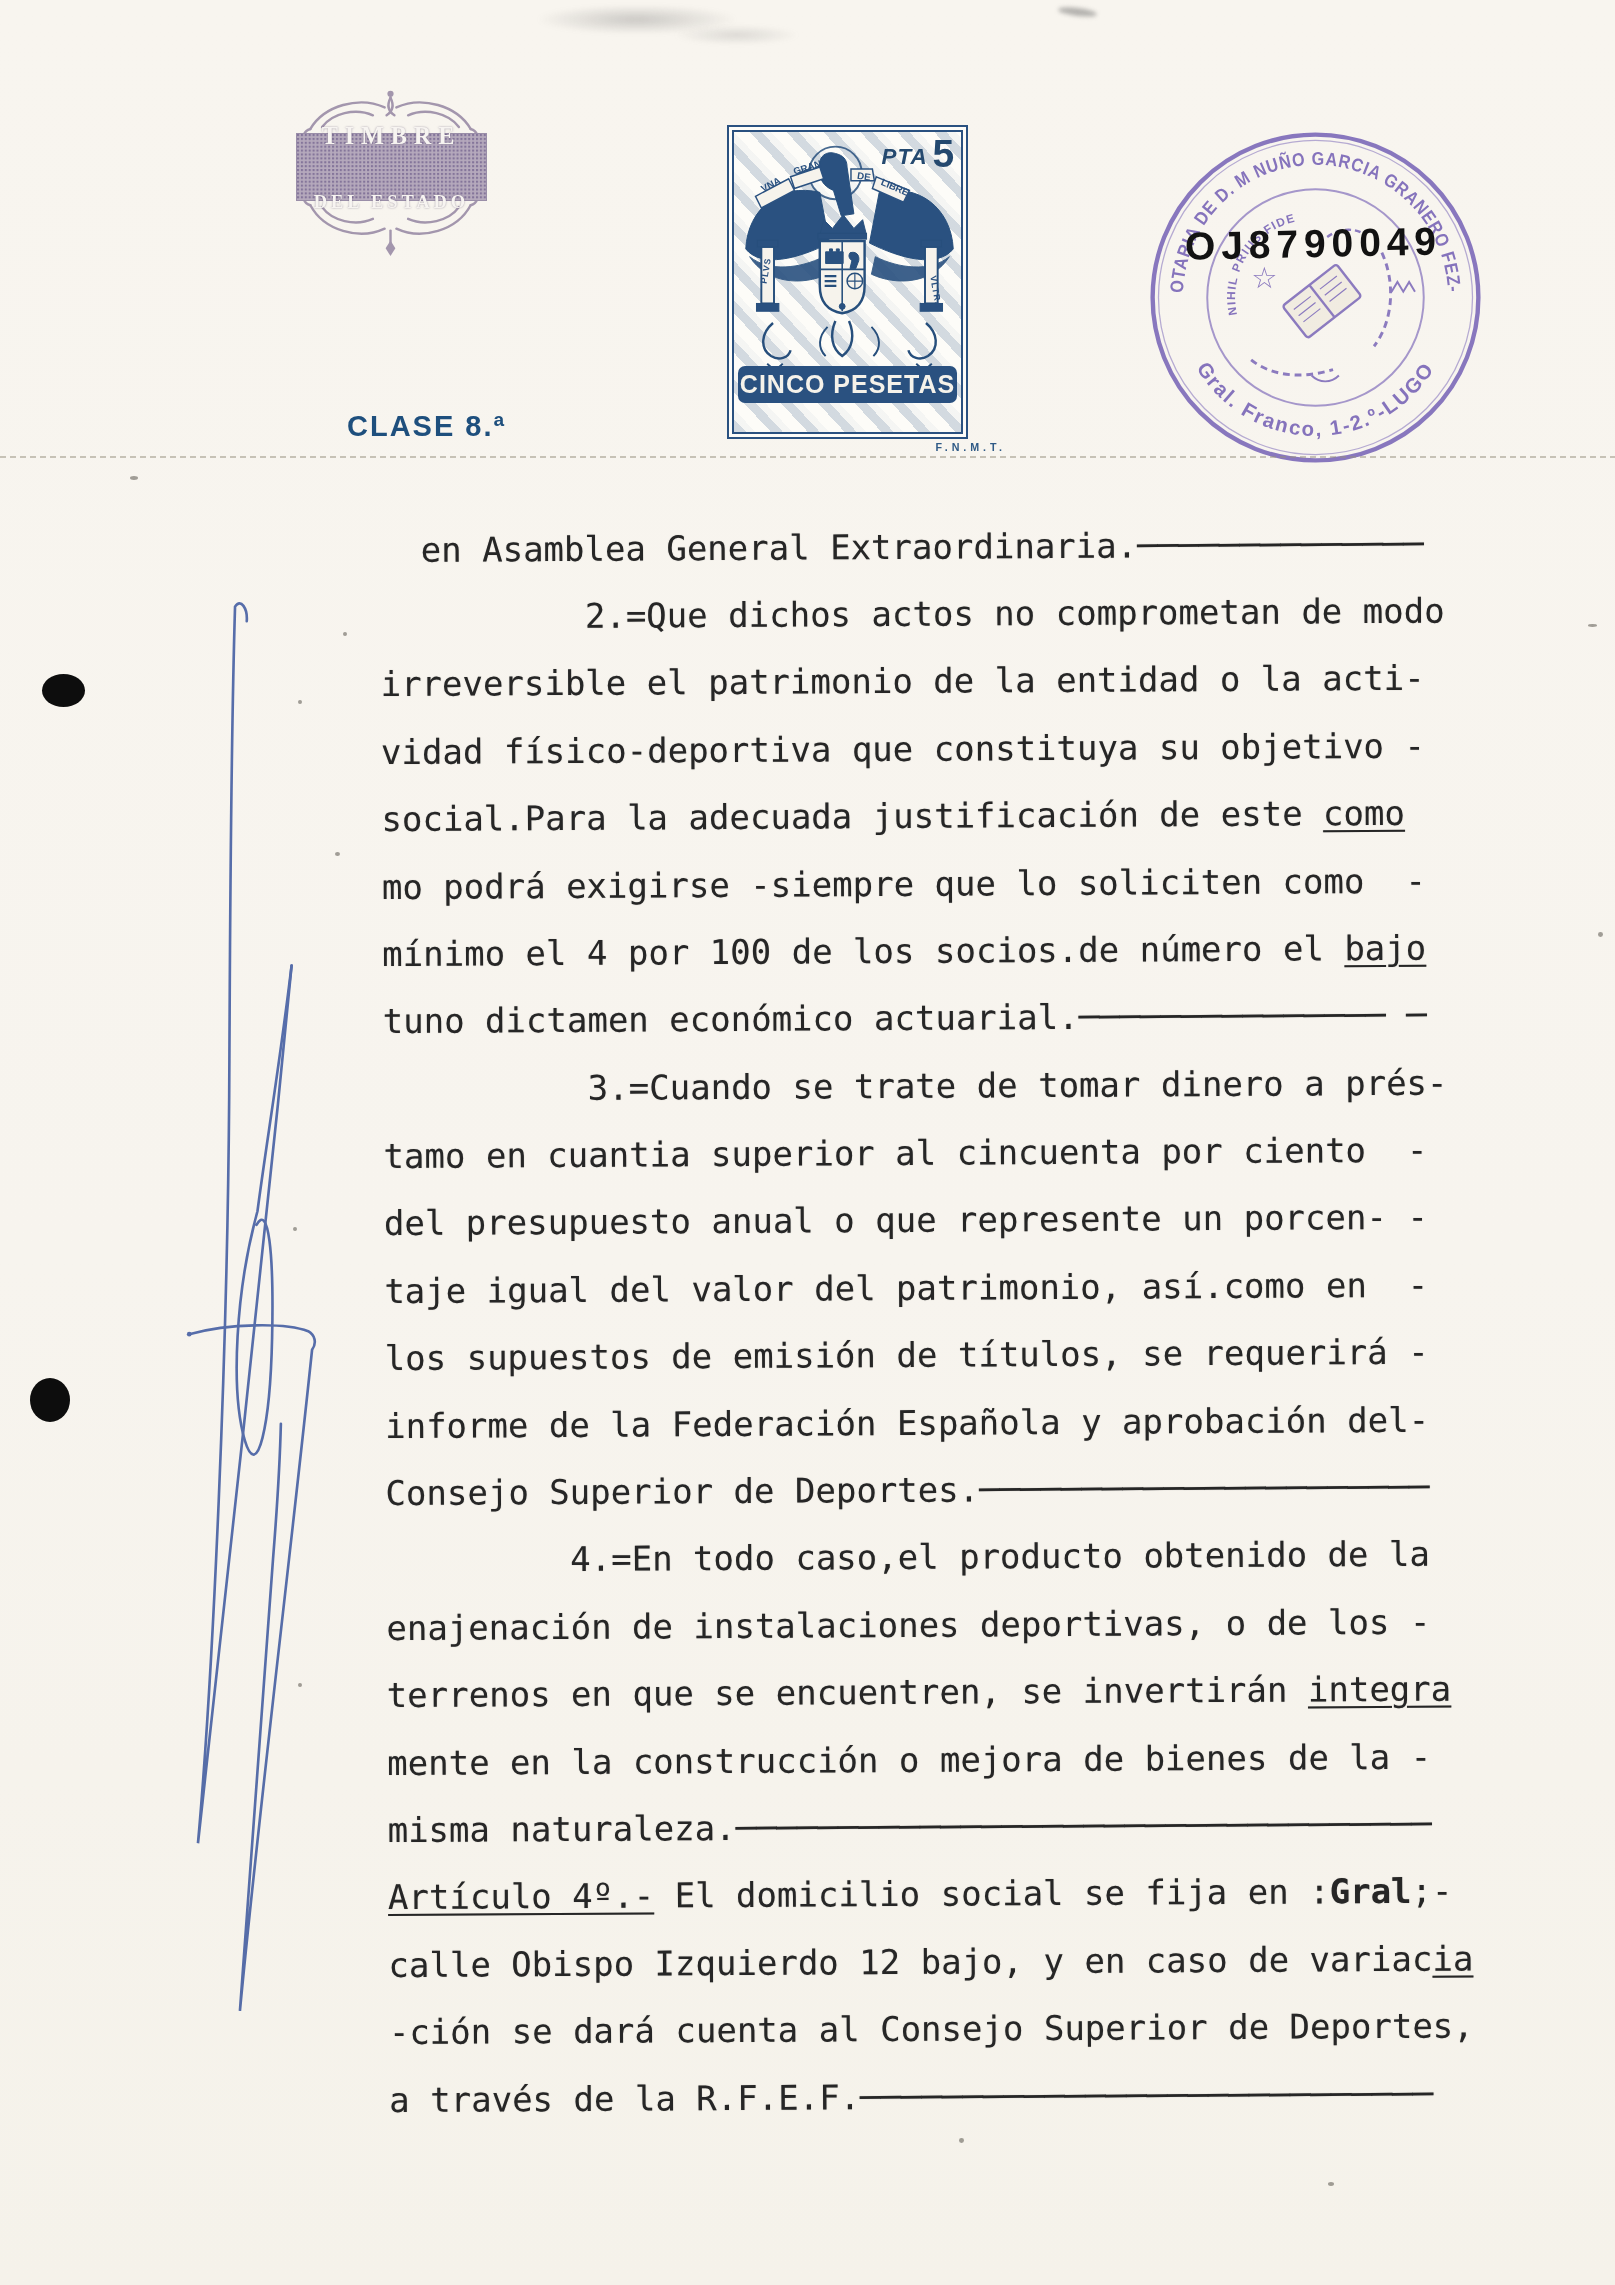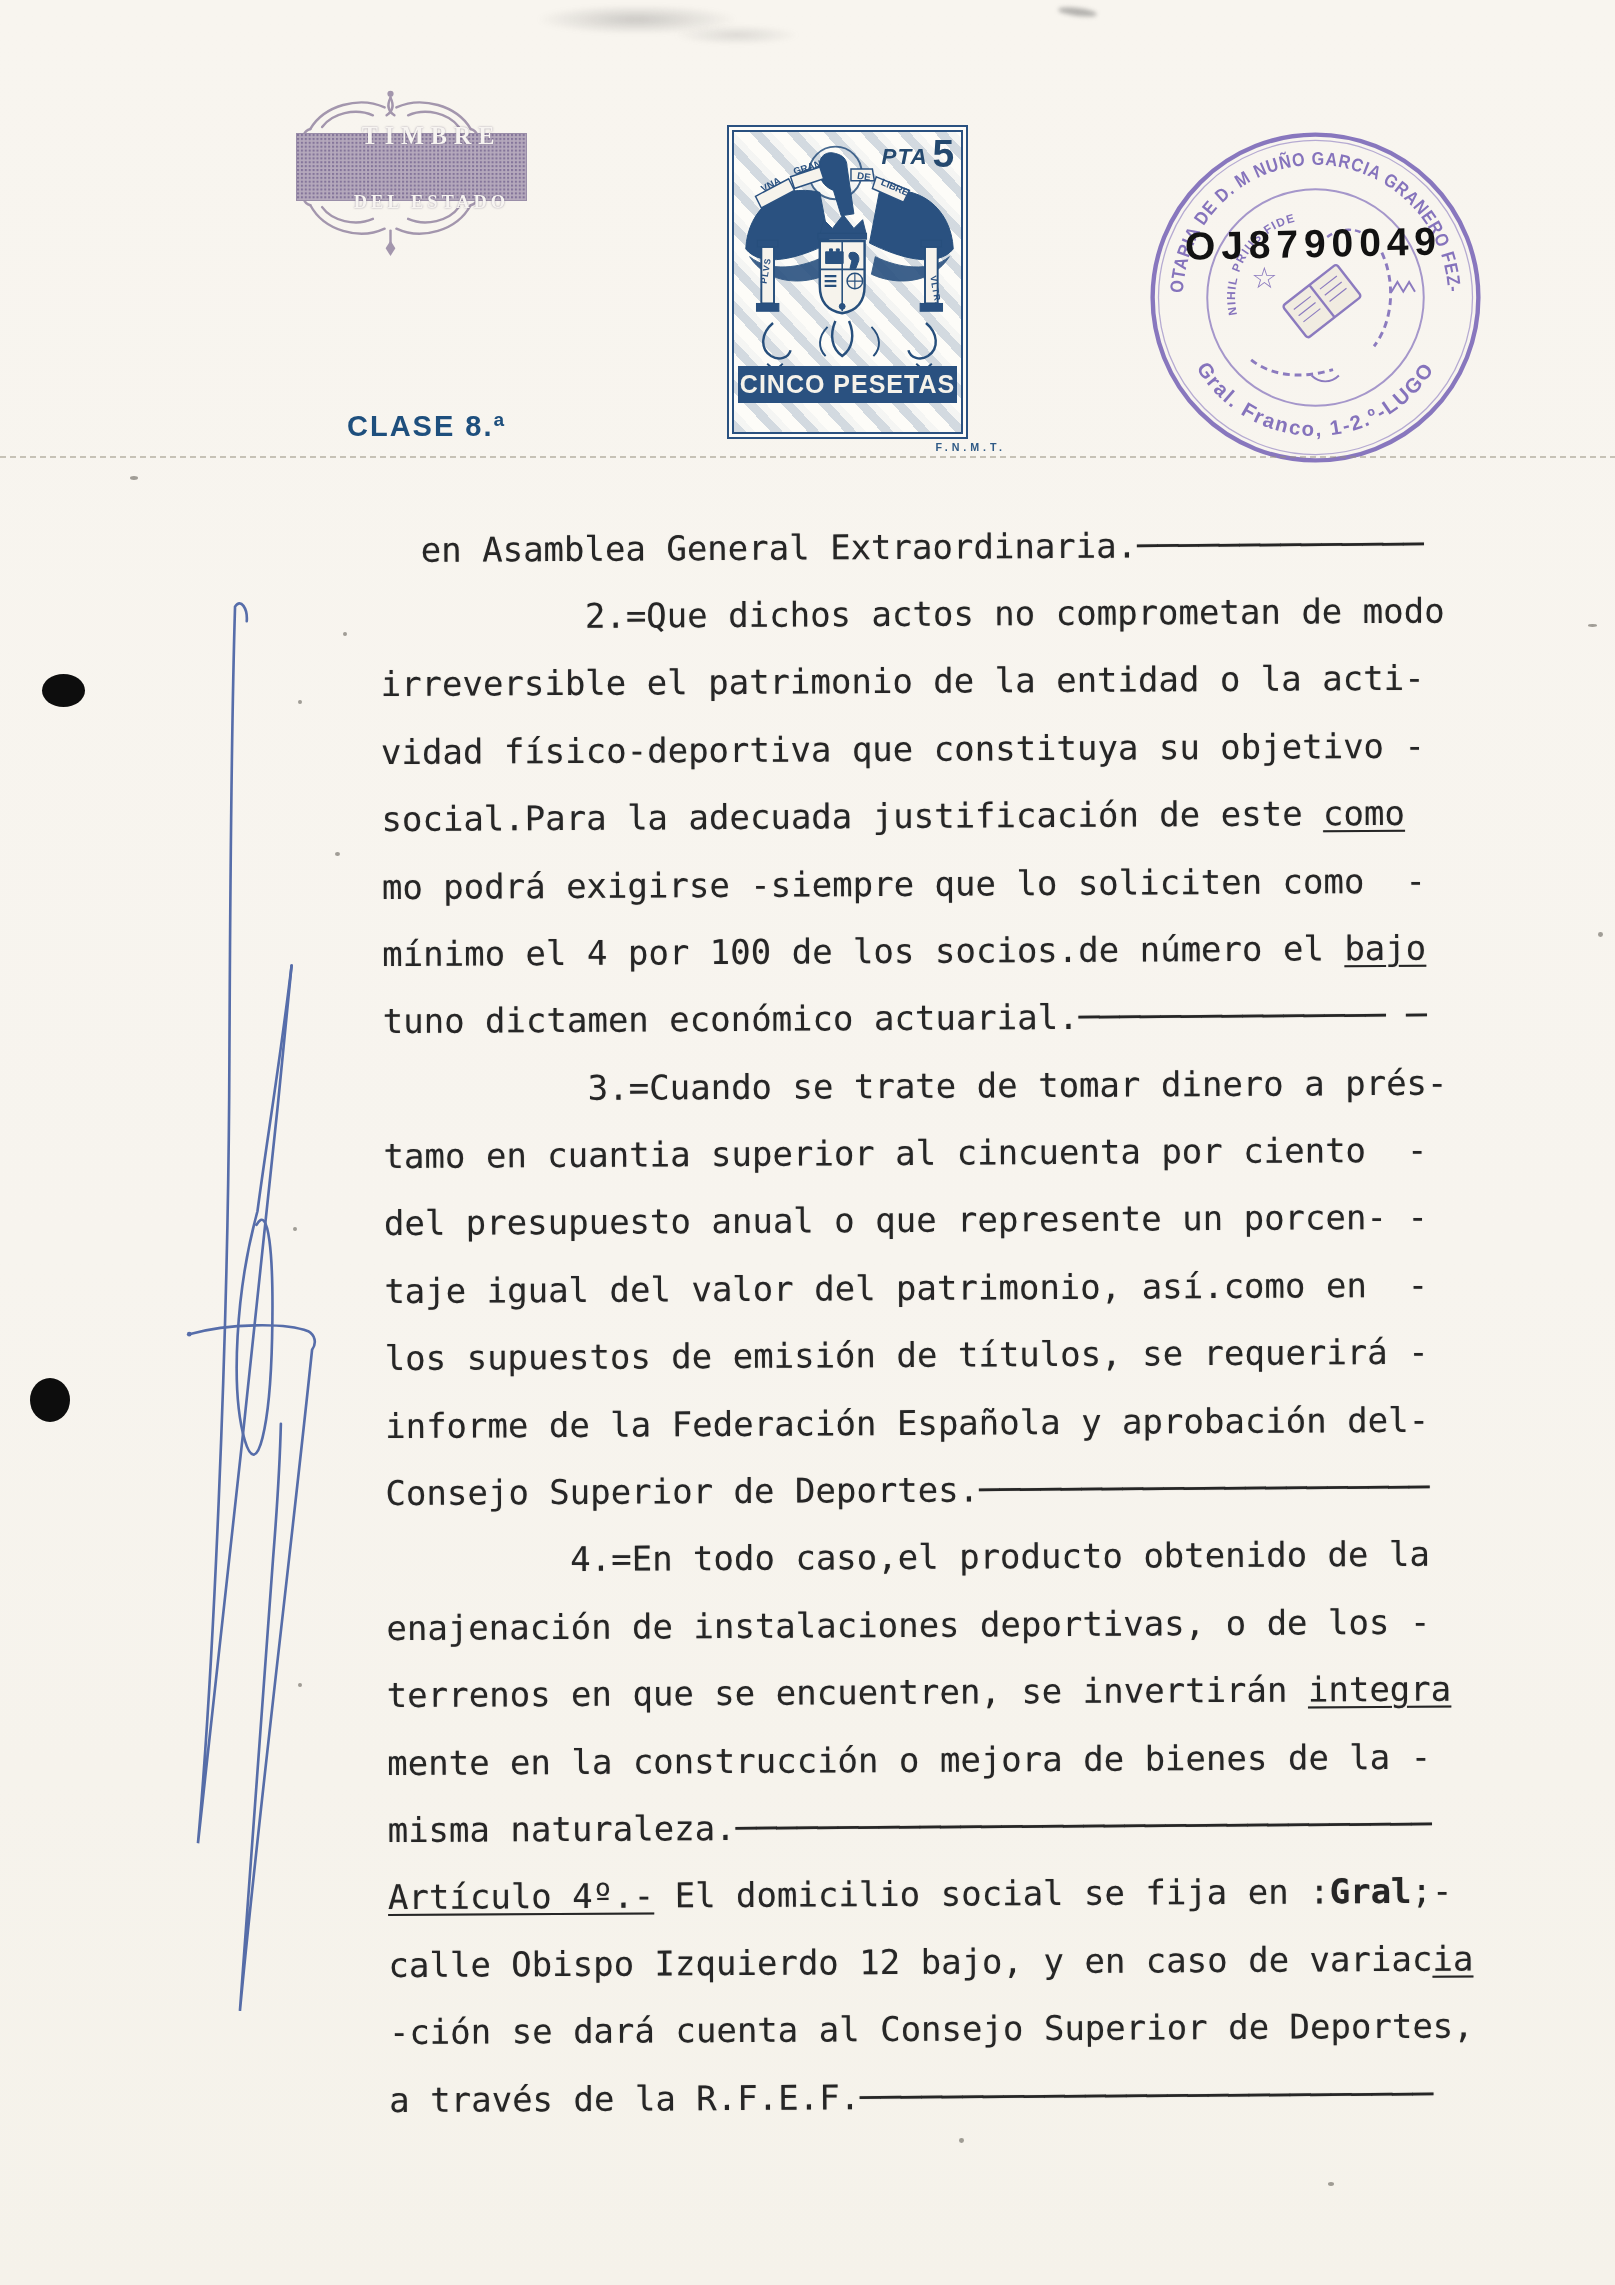--- a/index.html
+++ b/index.html
@@ -16,38 +16,38 @@
   
   .hole{position:absolute;background:#0d0d0d;border-radius:50%;}
   .h1{left:42px;top:674px;width:43px;height:33px;}
   .h2{left:30px;top:1378px;width:40px;height:44px;}
   
   .timbre-orn{position:absolute;left:283px;top:84px;}
   .timbre-box{position:absolute;left:296px;top:133px;width:189px;height:66px;
       background-color:#b5a9bc;
       background-image:radial-gradient(circle at 1px 1px,#84759a 1.1px,transparent 1.6px);
       background-size:3.9px 3.9px;border:1px solid #9a8ea8;
-      display:flex;flex-direction:column;align-items:center;justify-content:center;gap:10px;padding-left:40px;}
+      display:flex;flex-direction:column;align-items:center;justify-content:center;gap:10px;}
   .timbre-t1{font:bold 24.4px "Liberation Serif",serif;color:#f7f4f1;letter-spacing:6.8px;text-shadow:0 0 2px rgba(80,70,100,.55);}
   .timbre-t2{font:bold 18.5px "Liberation Serif",serif;color:#f7f4f1;letter-spacing:3.9px;text-shadow:0 0 2px rgba(80,70,100,.55);margin-top:32px;}
   
   .clase{position:absolute;left:347px;top:410px;font:bold 29px "Liberation Sans",sans-serif;
          color:#1e4f7d;letter-spacing:2px;}
   
   .tax-stamp{position:absolute;left:727px;top:125px;width:241px;height:314px;
       border:2px solid #2a5180;background:#fdfcf8;padding:2.9px;box-sizing:border-box;}
   .tax-inner{position:relative;width:100%;height:100%;border:2px solid #2a5180;box-sizing:border-box;
       background:repeating-linear-gradient(47deg,rgba(42,81,128,.20) 0 8.8px,rgba(42,81,128,.04) 8.8px 15.6px,transparent 15.6px 27px);}
   .pta{position:absolute;top:3.9px;right:6.8px;display:flex;align-items:flex-end;gap:4.9px;
       color:#24496f;font-family:"Liberation Sans",sans-serif;font-weight:bold;}
   .pta .w{font-size:22.4px;line-height:29px;letter-spacing:1px;font-style:italic;}
   .pta .v{font-size:39px;line-height:35px;}
   .band{position:absolute;left:3.9px;right:3.9px;bottom:29px;height:37px;background:#2a5180;
       display:flex;align-items:center;justify-content:center;color:#f5f2ea;
-      font:bold 25px "Liberation Sans",sans-serif;letter-spacing:1px;}
+      font:bold 25px "Liberation Sans",sans-serif;letter-spacing:1px;border-radius:7px;}
   .fnmt{position:absolute;left:765px;top:441px;width:241px;text-align:right;
       font:bold 10.7px "Liberation Sans",sans-serif;letter-spacing:3.9px;color:#2f5a86;}
   
   .notary{position:absolute;left:1136px;top:120px;mix-blend-mode:multiply;}
   .serial{position:absolute;left:1185px;top:222px;font:bold 39px "Liberation Sans",sans-serif;
       letter-spacing:5.9px;color:#121212;transform:rotate(-1.2deg);}
   
   .pen{position:absolute;left:0;top:0;mix-blend-mode:multiply;}
   
   .text-layer{position:absolute;left:0;top:0;width:100%;height:100%;

